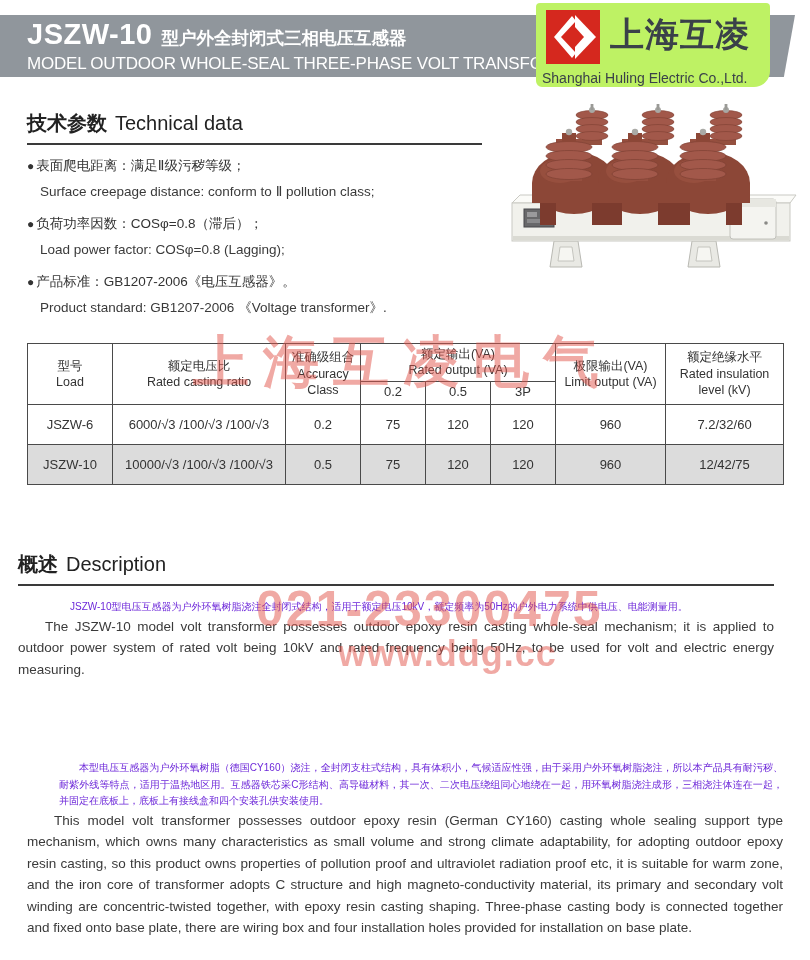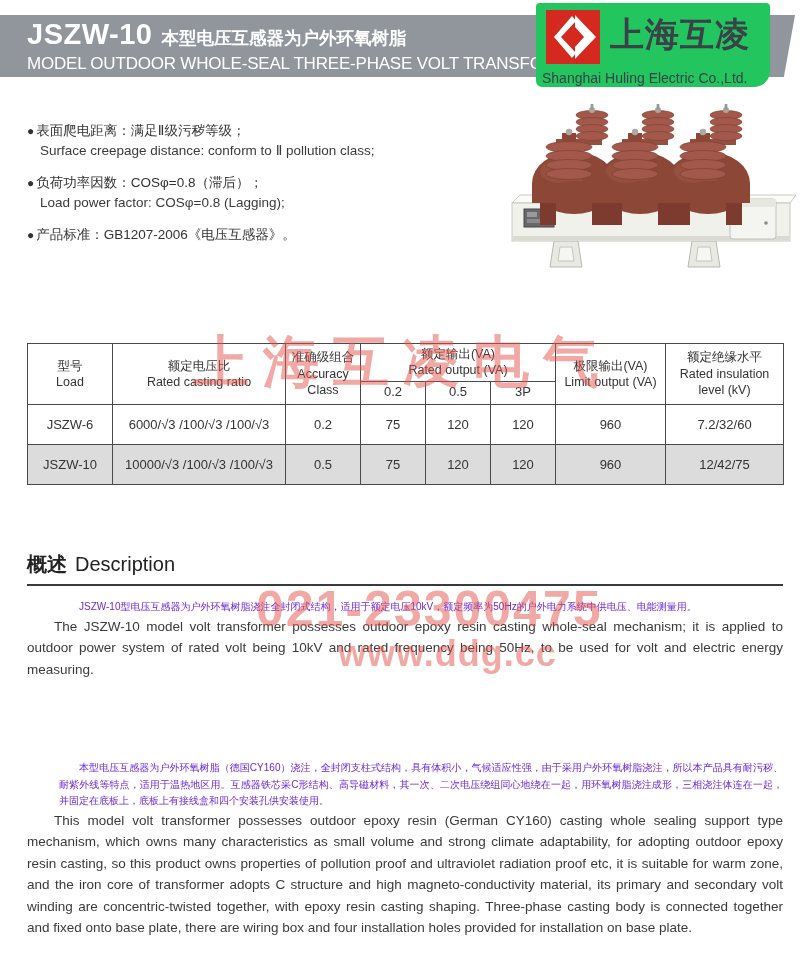--- a/index.html
+++ b/index.html
@@ -9,105 +9,109 @@
 
   
   .band { position:absolute; top:15px; left:0; width:795px; height:62px; background:#90969c;
           clip-path:polygon(0 0,100% 0,98.6% 100%,0 100%); }
   .band-titles { position:absolute; top:15px; left:27px; height:62px; display:flex; flex-direction:column; justify-content:center; z-index:2; }
   .t-line1 { display:flex; align-items:baseline; gap:9px; color:#fff; }
   .t-model { font-size:29px; font-weight:bold; letter-spacing:0.5px; }
   .t-cn { font-size:17.5px; font-weight:bold; }
   .t-line2 { margin-top:3px; font-size:17px; color:#fff; letter-spacing:-0.2px; font-weight:500; }
 
-  .logo-box { position:absolute; top:3px; left:536px; width:234px; height:84px; background:#22c55e;
+  .logo-box { position:absolute; top:3px; left:536px; width:234px; height:84px; background:#bef264;
               border-radius:4px 4px 16px 6px; z-index:3; }
   .logo-mark { position:absolute; top:7px; left:10px; width:54px; height:54px; background:#d5281e; }
   .logo-cn { position:absolute; top:9px; left:74px; font-size:34px; font-weight:600; color:#3a4149; letter-spacing:1px; white-space:nowrap; }
   .logo-en { position:absolute; bottom:1px; left:6px; font-size:14px; color:#3a4149; white-space:nowrap; }
 
   
   .sec-h { font-size:20px; color:#222; border-bottom:2px solid #3a3a3a; padding-bottom:6px; }
   .sec-h .h-cn { font-weight:bold; }
   .sec-h .h-en { font-weight:normal; margin-left:8px; }
 
   
   .tech { position:absolute; top:110px; left:27px; width:756px; }
   .tech .sec-h { width:455px; }
   .bullets { list-style:none; margin-top:12px; }
   .bullets li { margin-bottom:15px; font-size:13.5px; line-height:1.3; }
   .b-cn { color:#333; }
   .b-cn .dot { margin-right:2px; font-size:12px; }
-  .b-en { color:#3a3a3a; margin-left:13px; margin-top:2px; }
+  .b-en { color:#3a3a3a; margin-left:13px; margin-top:8px; }
 
   
   .photo { position:absolute; top:103px; left:494px; width:312px; height:195px; z-index:1; }
 
   
   .tablewrap { position:absolute; top:343px; left:27px; width:756px; z-index:2; }
   table { border-collapse:collapse; width:756px; table-layout:fixed; }
   th,td { border:1px solid #4a4a4a; text-align:center; vertical-align:middle; font-weight:normal; color:#333; }
   thead th { font-size:12.5px; line-height:1.3; padding:2px 1px; }
   .sub th { height:23px; font-size:13px; }
   tbody td { height:40px; font-size:13px; }
   tbody tr.alt td { background:#dcdcdc; }
   col.c-type{width:85px} col.c-ratio{width:173px} col.c-acc{width:75px}
   col.c-o1{width:65px} col.c-o2{width:65px} col.c-o3{width:65px}
   col.c-lim{width:110px} col.c-ins{width:118px}
 
   
-  .desc { position:absolute; top:551px; left:27px; width:756px; }
+  .desc { position:absolute; top:551px; left:18px; width:756px; }
   .struct { position:absolute; top:747px; left:27px; width:756px; }
   .para-cn { margin-top:13px; font-size:10px; line-height:1.65; text-align:justify; text-indent:2em; color:#6d28d9;margin-left:32px; }
   .para-en { font-size:13.5px; line-height:1.6; text-align:justify; text-indent:2em; color:#3a3a3a; }
 
   
   .wm { position:absolute; color:rgba(226,84,74,0.5); font-weight:bold; pointer-events:none; z-index:5; white-space:nowrap; line-height:1; }
   .wm-brand { top:334px; left:193px; font-size:56px; letter-spacing:14px; }
   .wm-phone { top:584px; left:256px; font-size:50px; letter-spacing:2px; }
   .wm-url   { top:636px; left:338px; font-size:36px; letter-spacing:1px; }
 </style>
 </head>
 <body>
 
 <div class="page">
 
   <div class="band"></div>
   <div class="band-titles">
     <div class="t-line1">
       <span class="t-model">JSZW-10</span>
-      <span class="t-cn">本型电压互感器为户外环氧树脂</span>
+      <span class="t-cn">型户外全封闭式三相电压互感器</span>
     </div>
     <div class="t-line2">MODEL OUTDOOR WHOLE-SEAL THREE-PHASE VOLT TRANSFORMER</div>
   </div>
 
   <div class="logo-box">
     <div class="logo-mark">
       <svg width="54" height="54" viewBox="0 0 54 54">
         <path d="M26,6 L8,27 L26,48 L30,43 L15,27 L30,11 Z" fill="#fff"></path>
         <path d="M29,5 L50,27 L29,49 Z" fill="#fff"></path>
         <path d="M29,17 L38,27 L29,37 Z" fill="#d5281e"></path>
       </svg>
     </div>
     <div class="logo-cn">上海互凌</div>
     <div class="logo-en">Shanghai Huling Electric Co.,Ltd.</div>
   </div>
 
   <div class="tech">
+    <div class="sec-h">
+      <span class="h-cn">技术参数</span><span class="h-en">Technical data</span>
+    </div>
     <ul class="bullets">
       <li>
         <div class="b-cn"><span class="dot">●</span><span>表面爬电距离：满足Ⅱ级污秽等级；</span></div>
         <div class="b-en">Surface creepage distance: conform to Ⅱ pollution class;</div>
       </li>
       <li>
         <div class="b-cn"><span class="dot">●</span><span>负荷功率因数：COSφ=0.8（滞后）；</span></div>
         <div class="b-en">Load power factor: COSφ=0.8 (Lagging);</div>
       </li>
       <li>
         <div class="b-cn"><span class="dot">●</span><span>产品标准：GB1207-2006《电压互感器》。</span></div>
+        <div class="b-en">Product standard: GB1207-2006 《Voltage transformer》.</div>
       </li>
     </ul>
   </div>
 
   <div class="photo">
     <svg width="312" height="195" viewBox="0 0 312 195">
 
       <g fill="#ececе8">
         <polygon points="60,138 84,138 88,164 56,164" fill="#e9e9e4" stroke="#b8b8b2"></polygon>
         <polygon points="66,144 78,144 80,158 64,158" fill="#f6f6f2" stroke="#c4c4be"></polygon>

